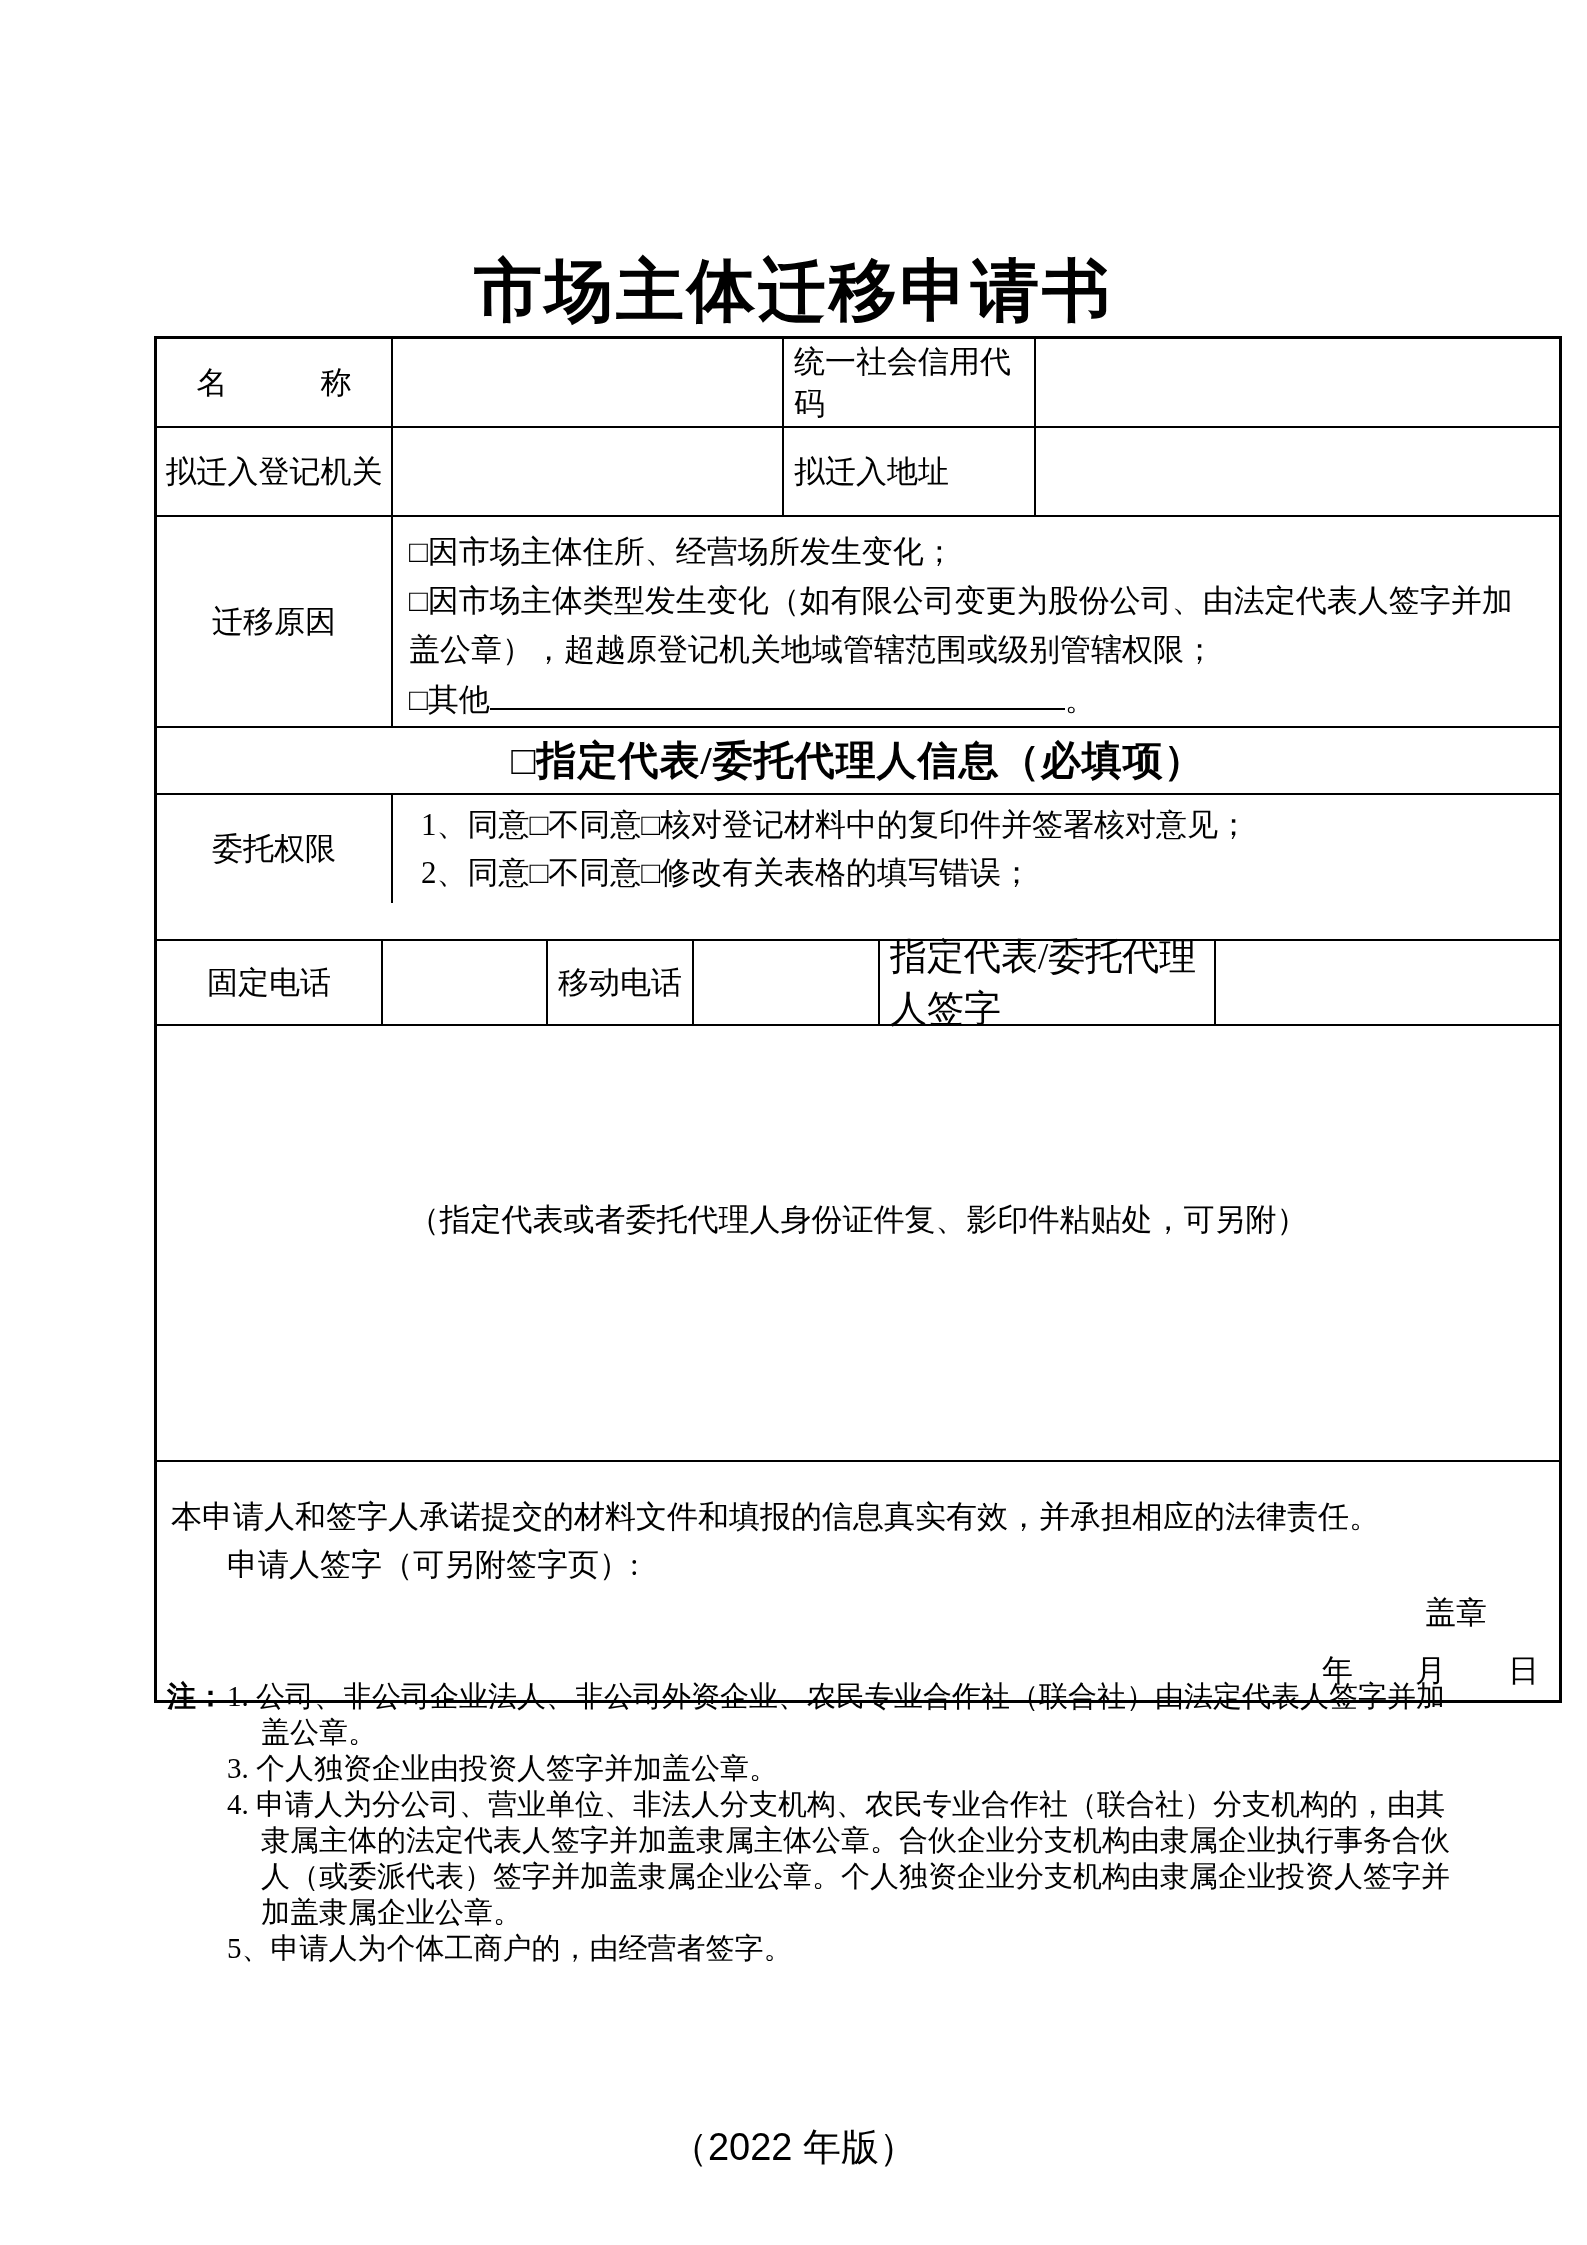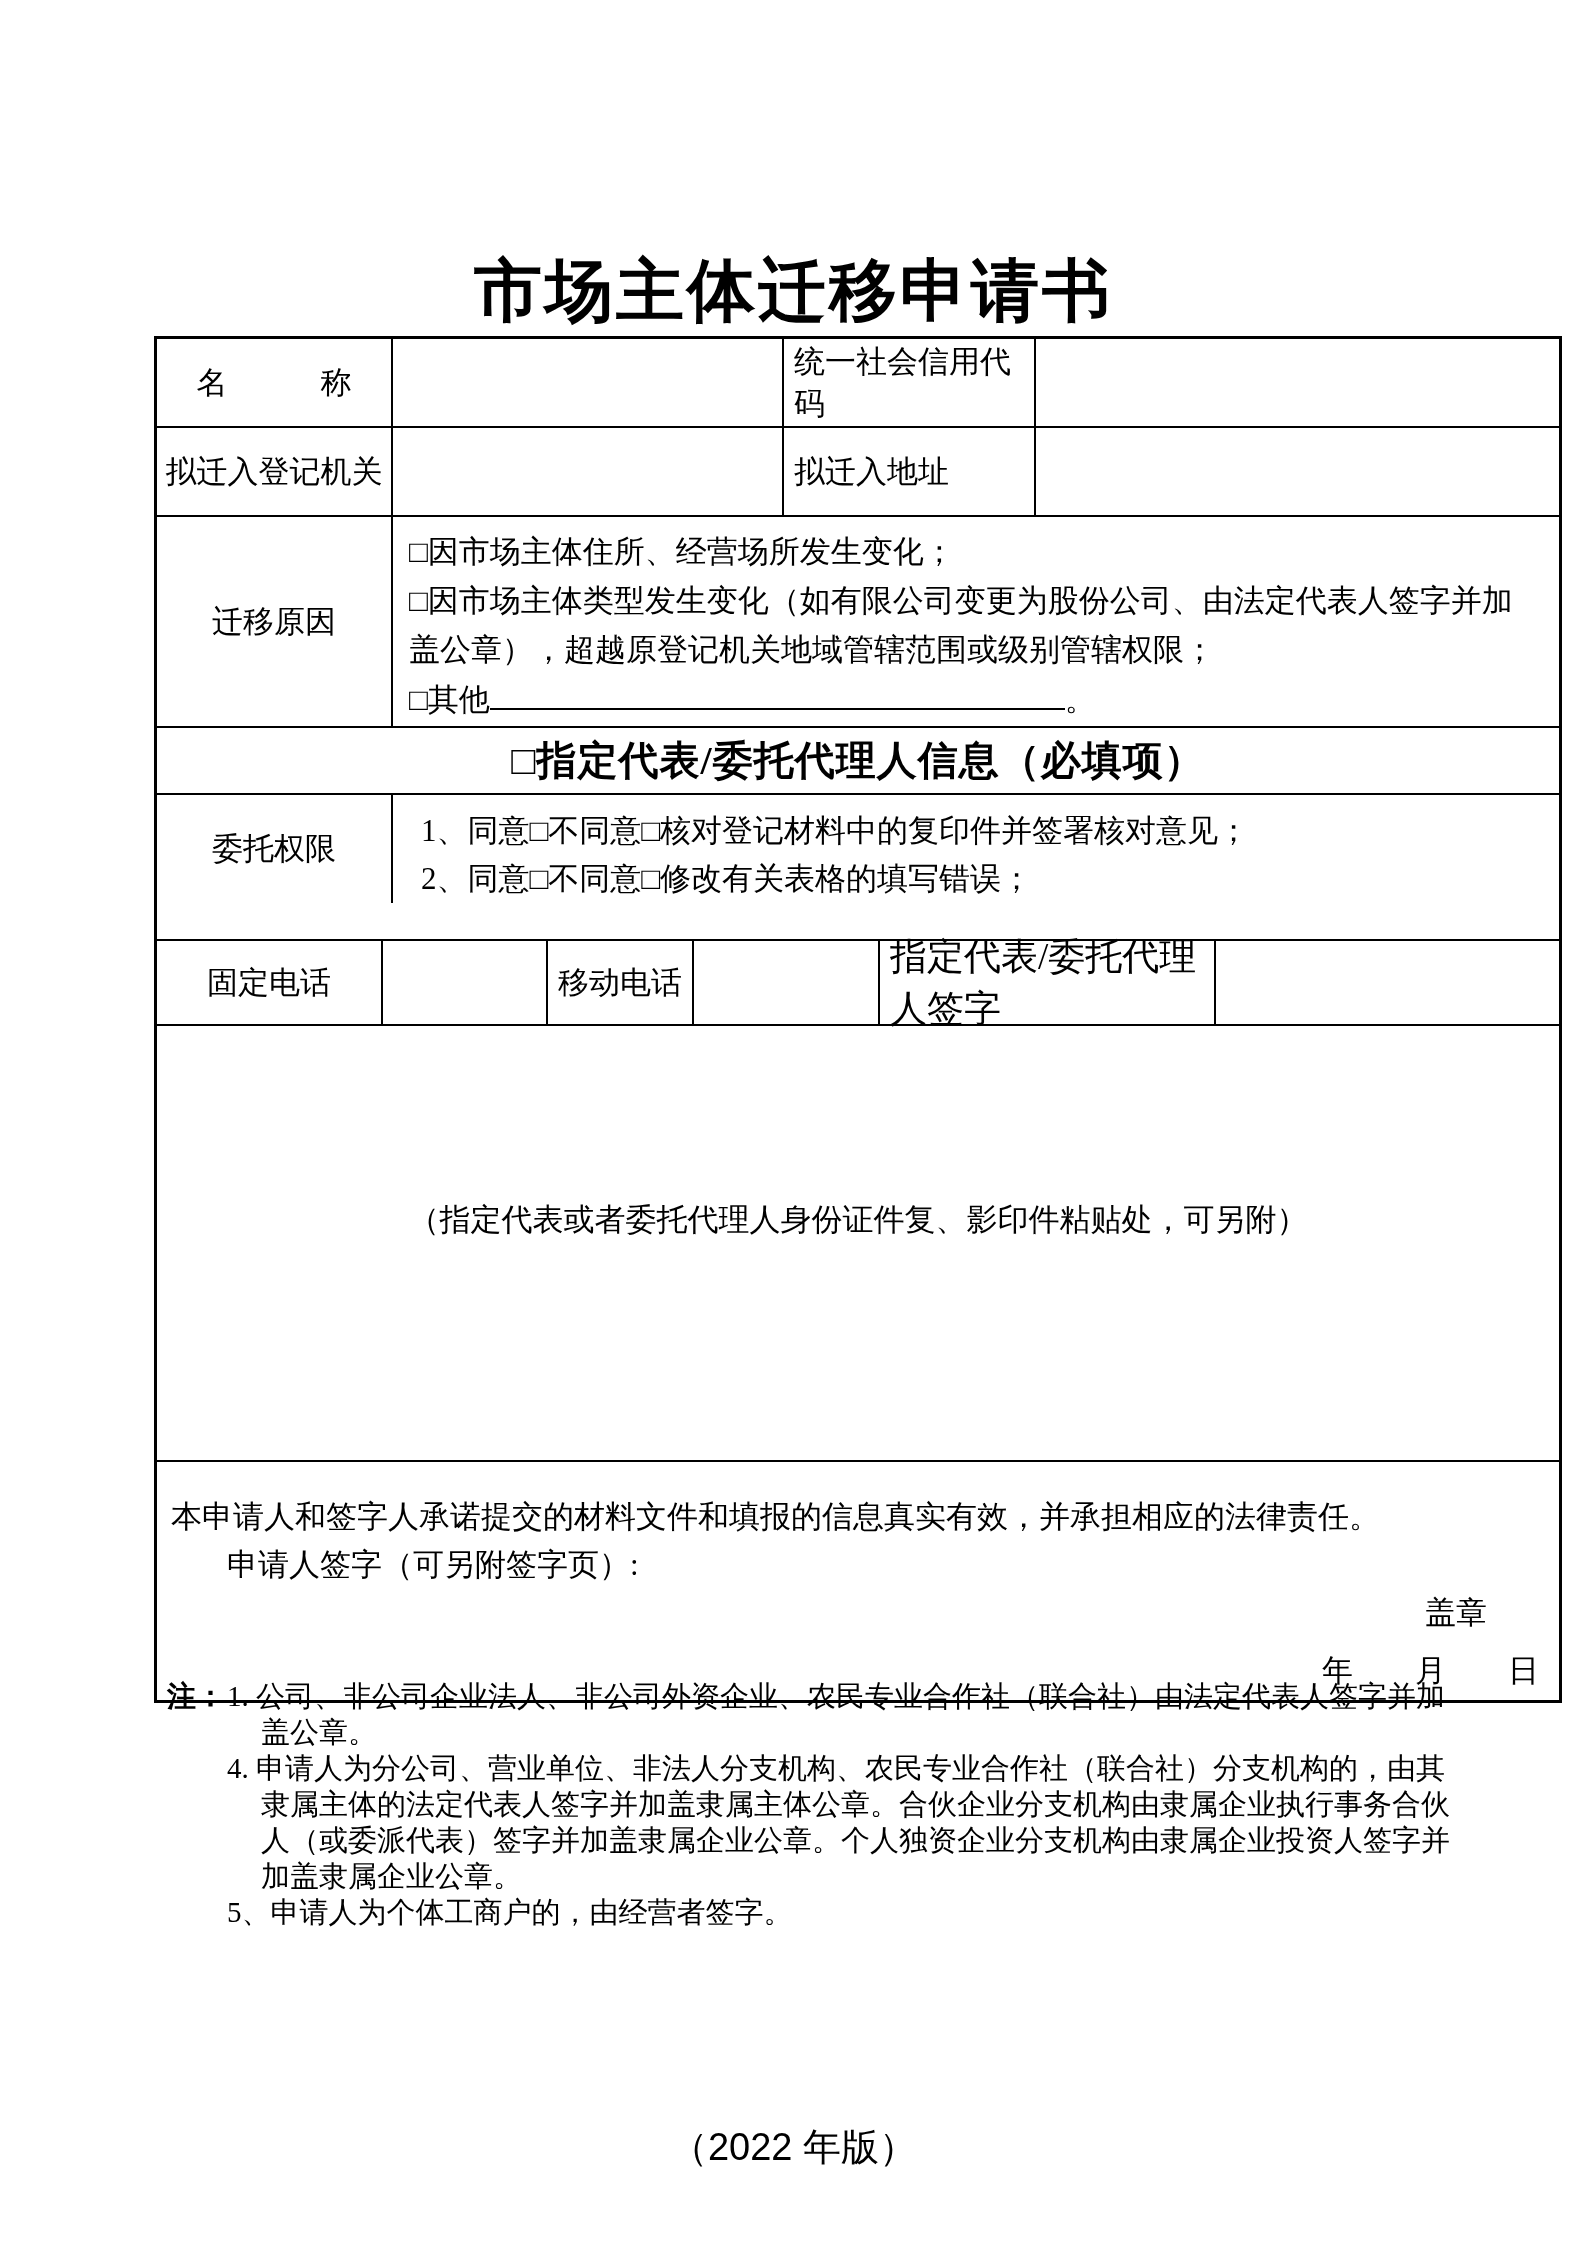--- a/index.html
+++ b/index.html
@@ -37,21 +37,21 @@
   .w-val1{width:391px;flex:0 0 391px;}
   .w-lab2{width:252px;flex:0 0 252px;}
   .grow{flex:1 1 auto;}
   
   .reason-options{padding:10px 16px 0 16px;line-height:49px;}
   .blank-line{display:inline-block;width:575px;height:34px;border-bottom:2px solid #000;vertical-align:baseline;}
   
   .section-header{width:100%;display:flex;align-items:center;justify-content:center;
     font-size:40px;font-weight:bold;letter-spacing:1px;}
   
-  .auth-items{display:flex;flex-direction:column;justify-content:flex-end;padding-left:28px;line-height:48px;}
+  .auth-items{display:flex;flex-direction:column;justify-content:center;padding-left:28px;line-height:48px;}
   
   .w-p1{width:224px;flex:0 0 224px;}
   .w-p2{width:165px;flex:0 0 165px;}
   .w-p3{width:146px;flex:0 0 146px;}
   .w-p4{width:186px;flex:0 0 186px;}
   .w-p5{width:336px;flex:0 0 336px;font-size:37px;}
   .agent-sign-lab{display:flex;align-items:center;justify-content:flex-start;padding:6px 10px;line-height:1.4;}
   
   .paste-cell{width:100%;display:flex;align-items:center;justify-content:center;
     text-align:center;padding-bottom:46px;box-sizing:border-box;}
@@ -150,18 +150,19 @@
       <div class="commit-date">年　　月　　日</div>
     </div>
   </div>
 
 </div>
 
 <div class="notes">
   <span class="note-prefix">注：</span>
   <div class="note-items">
     <div class="note-item">1. 公司、非公司企业法人、非公司外资企业、农民专业合作社（联合社）由法定代表人签字并加盖公章。</div>
+    <div class="note-item">3. 个人独资企业由投资人签字并加盖公章。</div>
     <div class="note-item">4. 申请人为分公司、营业单位、非法人分支机构、农民专业合作社（联合社）分支机构的，由其隶属主体的法定代表人签字并加盖隶属主体公章。合伙企业分支机构由隶属企业执行事务合伙人（或委派代表）签字并加盖隶属企业公章。个人独资企业分支机构由隶属企业投资人签字并加盖隶属企业公章。</div>
     <div class="note-item">5、申请人为个体工商户的，由经营者签字。</div>
   </div>
 </div>
 
 <div class="version-footer">（2022 年版）</div>
 
 </body></html>

